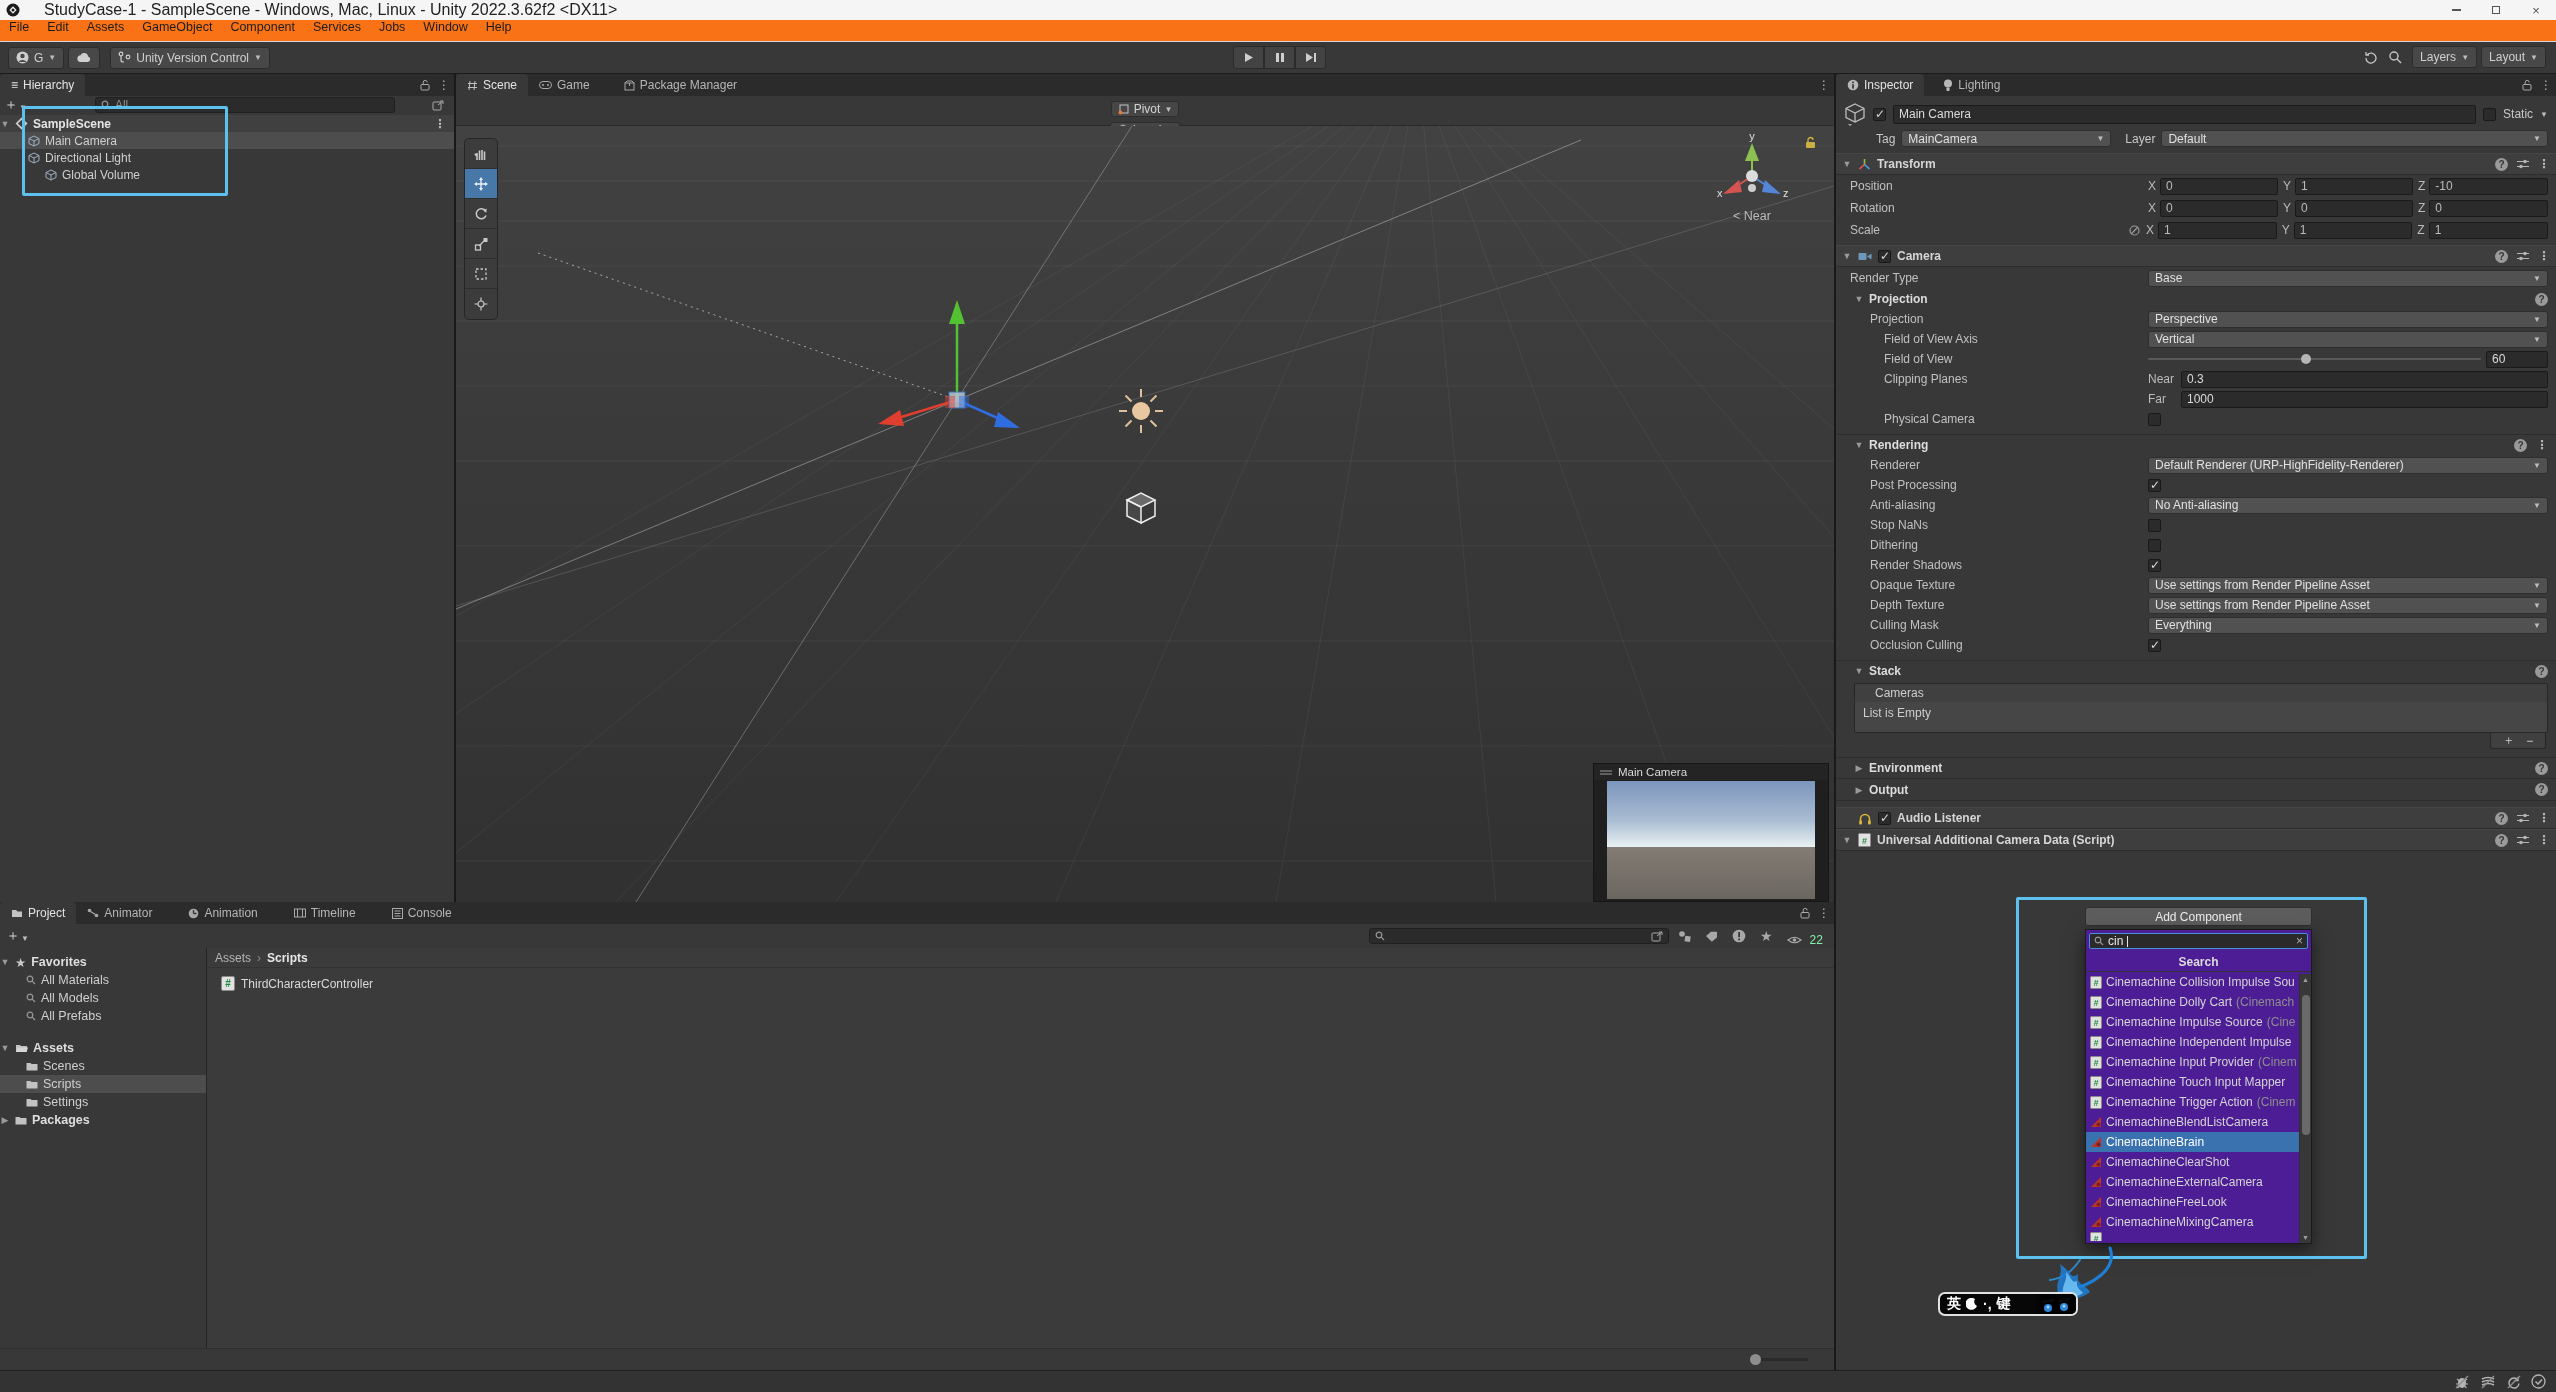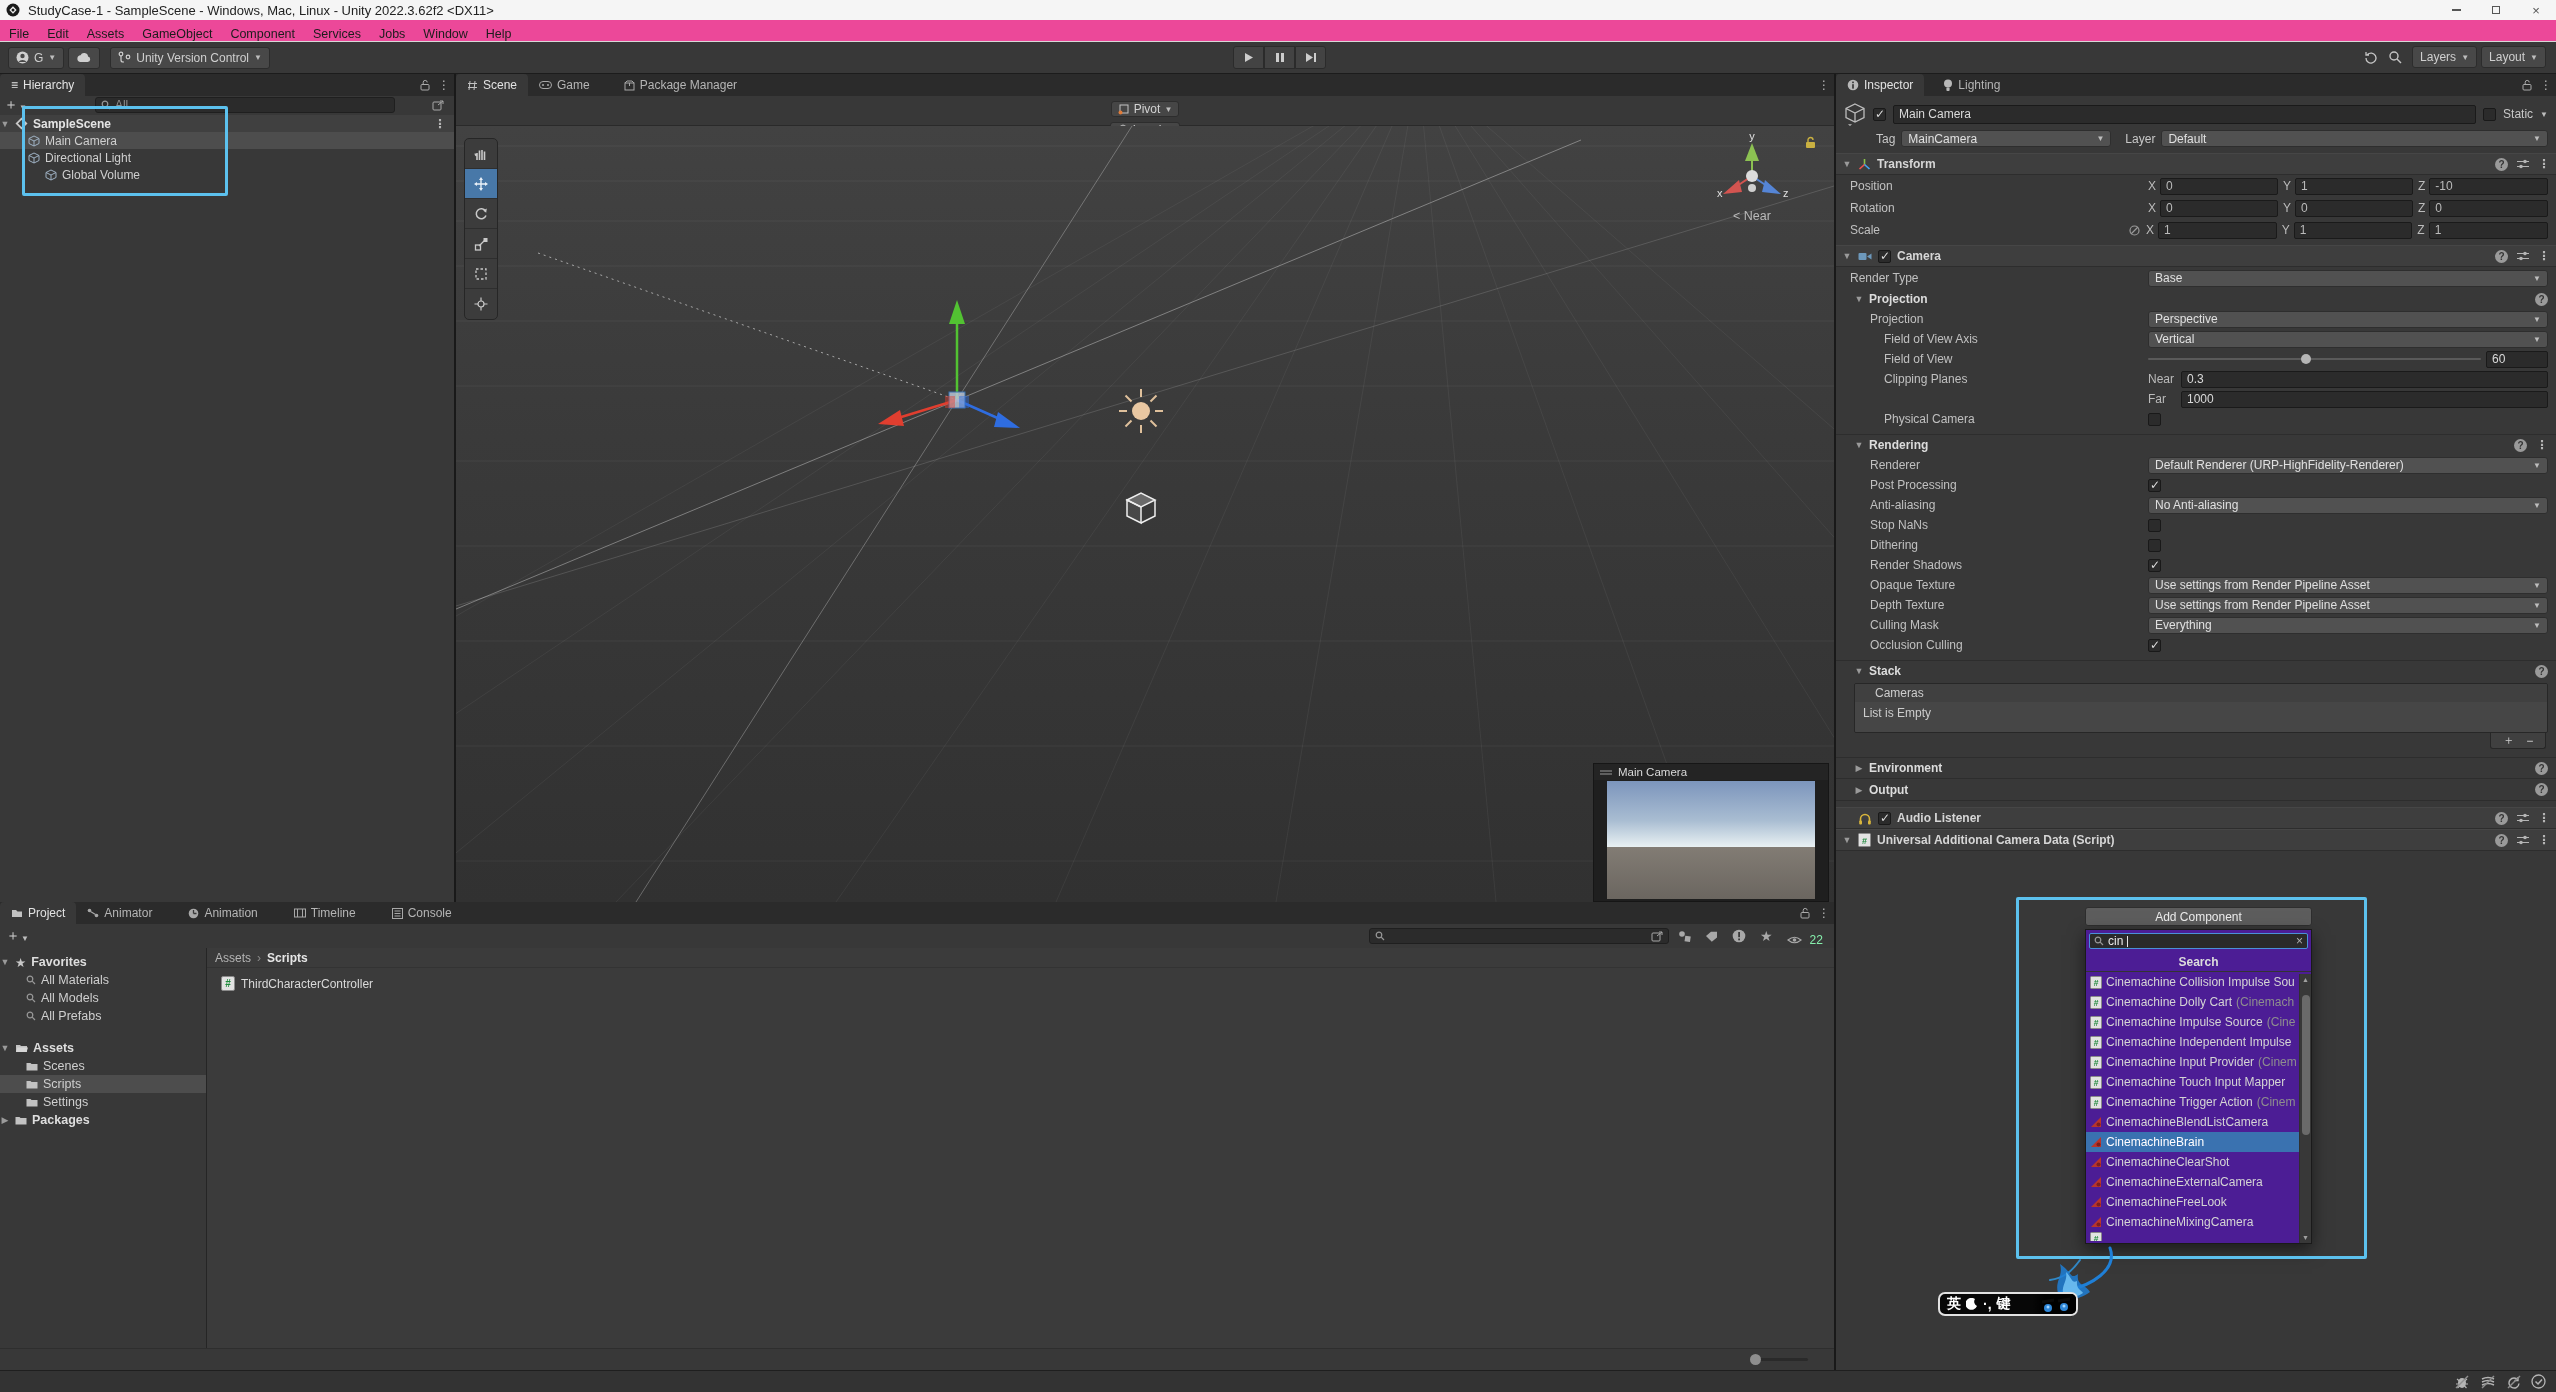--- a/index.html
+++ b/index.html
@@ -1,25 +1,25 @@
 <!DOCTYPE html>
 <html><head>
 <meta charset="utf-8">
 <style>
   html,body{margin:0;padding:0;background:#111;}
   *{box-sizing:border-box;font-family:"Liberation Sans","DejaVu Sans",sans-serif;}
   #app{position:relative;width:2556px;height:1392px;background:#191919;overflow:hidden;font-size:12px;color:#c8c8c8;-webkit-font-smoothing:antialiased;}
   
   .titlebar{position:absolute;left:0;top:0;right:0;height:20px;background:#f5f5f5;display:flex;align-items:center;color:#1d1d1d;}
-  .titlebar .title{margin-left:8px;font-size:13px;color:#222;}
+  .titlebar .title{margin-left:24px;font-size:16px;color:#222;}
   .winbtns{margin-left:auto;display:flex;height:100%;}
   .winbtn{width:40px;display:flex;align-items:center;justify-content:center;color:#555;font-size:13px;}
   .winbtn .minbar{width:9px;height:1.5px;background:#555;}
   .winbtn .maxbox{width:8px;height:8px;border:1.2px solid #555;}
-  .menubar{position:absolute;left:0;top:20px;right:0;height:22px;background:#ec4899;border-bottom:1px solid #d7d7d7;display:flex;align-items:flex-end;color:#1c1c1c;}
+  .menubar{position:absolute;left:0;top:20px;right:0;height:22px;background:#f97316;border-bottom:1px solid #d7d7d7;display:flex;align-items:flex-start;color:#1c1c1c;}
   .menubar span{padding:0 9px;font-size:12.5px;}
   .apptoolbar{position:absolute;left:0;top:42px;right:0;height:32px;background:#383838;border-bottom:1px solid #1c1c1c;display:flex;align-items:center;}
   .tbtn{height:22px;background:#484848;border:1px solid #2c2c2c;border-radius:3px;display:flex;align-items:center;gap:5px;padding:0 7px;color:#cfcfcf;margin-right:4px;}
   .playgroup{position:absolute;left:1233px;top:46px;display:flex;}
   .pbtn{width:31px;height:23px;background:#434343;border:1px solid #2b2b2b;display:flex;align-items:center;justify-content:center;}
   .pbtn:first-child{border-radius:3px 0 0 3px}.pbtn:last-child{border-radius:0 3px 3px 0}
   .tb-right{position:absolute;right:6px;top:46px;display:flex;align-items:center;}
   .caret{font-size:8px;color:#bdbdbd;}
   
   .panel{position:absolute;background:#383838;}

